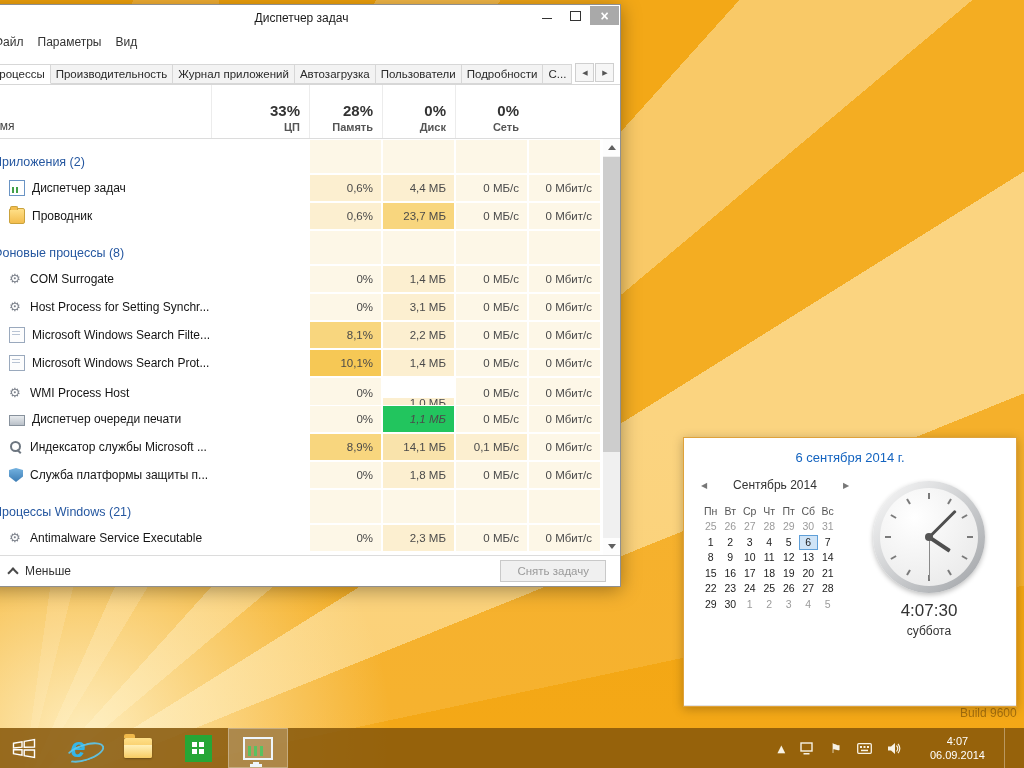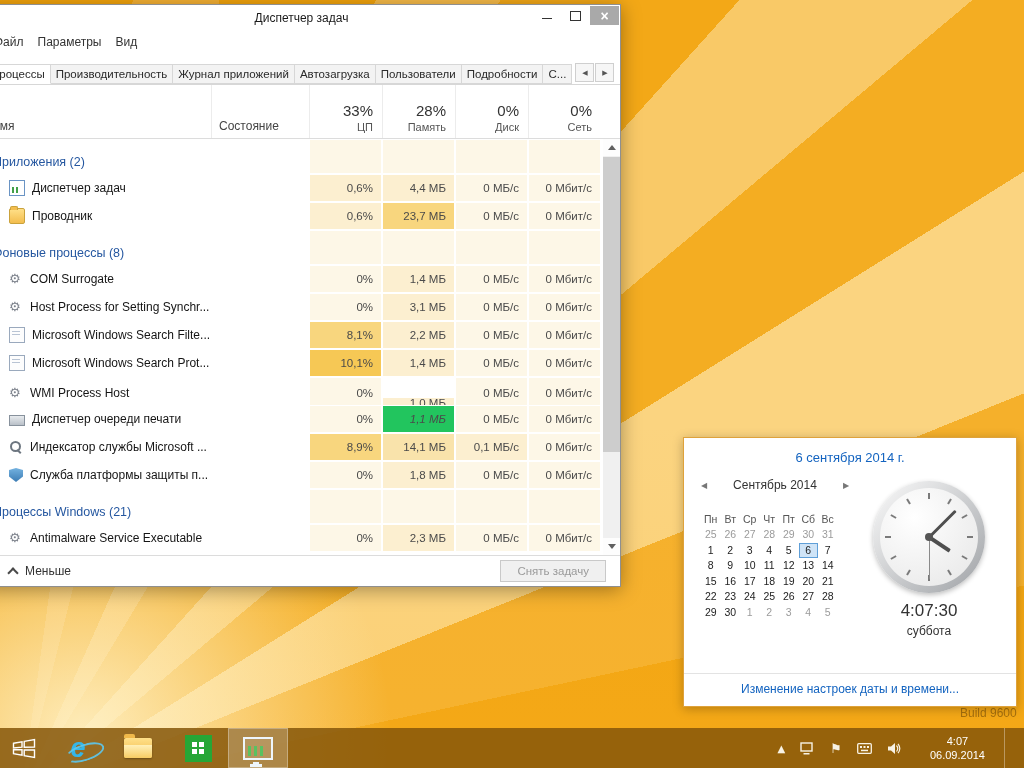--- a/index.html
+++ b/index.html
@@ -30,21 +30,21 @@
   .menubar{height:22px;display:flex;align-items:center;padding-left:4px;font-size:12px;color:#333;flex:none;background:#fff;}
   .menu-item{padding:2px 7px;}
   
   .tabstrip{height:27px;display:flex;align-items:flex-end;padding:4px 2px 0 2px;border-bottom:1px solid #d7d7d7;flex:none;overflow:hidden;background:#fff;}
   .tab{font-size:11.5px;color:#2a2a2a;padding:3px 5px;border:1px solid #d7d7d7;background:#f3f3f3;margin-right:-1px;white-space:nowrap;}
   .tab.active{background:#fff;border-bottom:1px solid #fff;position:relative;z-index:1;}
   .tab-scrolls{margin-left:3px;display:flex;align-self:center;margin-top:4px;}
   .tsb{width:17px;height:17px;border:1px solid #cfcfcf;background:#f6f6f6;display:flex;align-items:center;justify-content:center;font-size:7px;color:#555;margin-left:1px;}
   
   .table-header{height:53px;display:grid;grid-template-columns:228px 98px 73px 73px 73px 73px;border-bottom:1px solid #dcdcdc;flex:none;}
-  .th{border-left:1px solid #ececec;display:flex;flex-direction:column;justify-content:flex-end;align-items:flex-end;padding:0 9px 5px 0;}
+  .th{border-left:1px solid #ececec;display:flex;flex-direction:column;justify-content:flex-end;align-items:flex-end;padding:0 9px 5px 0;font-weight:bold;}
   .th-name{display:flex;align-items:flex-end;padding:0 0 5px 8px;font-size:12px;color:#444;}
   .th-status{border-left:1px solid #ececec;display:flex;align-items:flex-end;padding:0 0 5px 7px;font-size:12px;color:#444;}
   .th .pct{font-size:15px;color:#333;}
   .th .lbl{font-size:11px;color:#555;margin-top:2px;}
   
   .rows-wrap{flex:1;position:relative;overflow:hidden;}
   .rows{position:absolute;left:0;top:0;right:17px;}
   .row{display:grid;grid-template-columns:228px 98px 73px 73px 73px 73px;height:28px;}
   .row.group{height:35px;}
   .c-name{display:flex;align-items:center;padding-left:26px;font-size:12px;color:#151515;overflow:hidden;white-space:nowrap;}
@@ -85,21 +85,21 @@
 
   
   .flyout{position:absolute;left:683px;top:437px;width:332px;height:268px;background:#fff;border:1px solid #dfa23b;
           box-shadow:0 2px 10px rgba(0,0,0,.25);z-index:5;display:flex;flex-direction:column;}
   .fly-title{text-align:center;color:#1464c0;font-size:13px;padding:12px 0 8px 0;}
   .fly-body{display:flex;padding:0 12px;flex:1;}
   .cal{width:158px;}
   .cal-nav{display:flex;align-items:center;height:20px;margin-top:2px;}
   .cal-arrow{width:16px;color:#777;font-size:8px;text-align:center;font-family:"DejaVu Sans",sans-serif;}
   .cal-month{flex:1;text-align:center;font-size:12px;color:#333;}
-  .cal-grid{display:grid;grid-template-columns:repeat(7,19.5px);margin:16px 0 0 5px;}
+  .cal-grid{display:grid;grid-template-columns:repeat(7,19.5px);margin:8px 0 0 5px;}
   .dow{font-size:10.5px;color:#555;text-align:center;height:16px;line-height:16px;}
   .day{font-size:10.5px;color:#222;text-align:center;height:15.5px;line-height:15.5px;}
   .day.muted{color:#9b9b9b;}
   .day.sel{background:#cfe4f7;box-shadow:inset 0 0 0 1px #5f9fd8;}
   .clockcol{flex:1;display:flex;flex-direction:column;align-items:center;}
   .clock{width:112px;height:112px;border-radius:50%;margin-top:8px;position:relative;
     background:linear-gradient(135deg,#fbfbfb,#9fa2a6);box-shadow:0 2px 5px rgba(0,0,0,.25);}
   .clock .face{position:absolute;left:7px;top:7px;width:98px;height:98px;border-radius:50%;
     background:radial-gradient(circle at 35% 30%,#ffffff,#ececec 75%,#e0e0e0);}
   .tick{position:absolute;left:7px;top:7px;width:98px;height:98px;}
@@ -180,23 +180,20 @@
           </div>
         <div class="tsb">
             <span>▶</span>
           </div>
       </div>
     </div>
 
     <div class="table-header">
       <div class="th-name">
           <span>Имя</span>
-        </div>
-      <div class="th-status">
-          <span>Состояние</span>
         </div>
       <div class="th">
         <span class="pct">33%</span>
         <span class="lbl">ЦП</span>
       </div>
       <div class="th">
         <span class="pct">28%</span>
         <span class="lbl">Память</span>
       </div>
       <div class="th">
@@ -460,21 +457,20 @@
           <div class="hand hour" id="handH" style="transform: rotate(123.75deg);"></div>
           <div class="hand min" id="handM" style="transform: rotate(45deg);"></div>
           <div class="hand sec" id="handS" style="transform: rotate(180deg);"></div>
           <div class="hub"></div>
         </div>
         <div class="digital">4:07:30</div>
         <div class="weekday">суббота</div>
       </div>
     </div>
     <div class="fly-sep"></div>
-    <a class="fly-link">Изменение настроек даты и времени...</a>
   </div>
 
   <div class="taskbar">
     <div class="start-button">
       <svg width="26" height="22" viewBox="0 0 26 22">
         <g fill="none" stroke="#ffffff" stroke-width="1.4">
           <path d="M2.5 6.3 L11 4.8 L11 10.2 L2.5 10.9 Z"></path>
           <path d="M13.2 4.4 L23.5 2.6 L23.5 10.1 L13.2 10.2 Z"></path>
           <path d="M2.5 12.6 L11 12.8 L11 18.2 L2.5 16.7 Z"></path>
           <path d="M13.2 12.9 L23.5 13 L23.5 20.4 L13.2 18.6 Z"></path>

